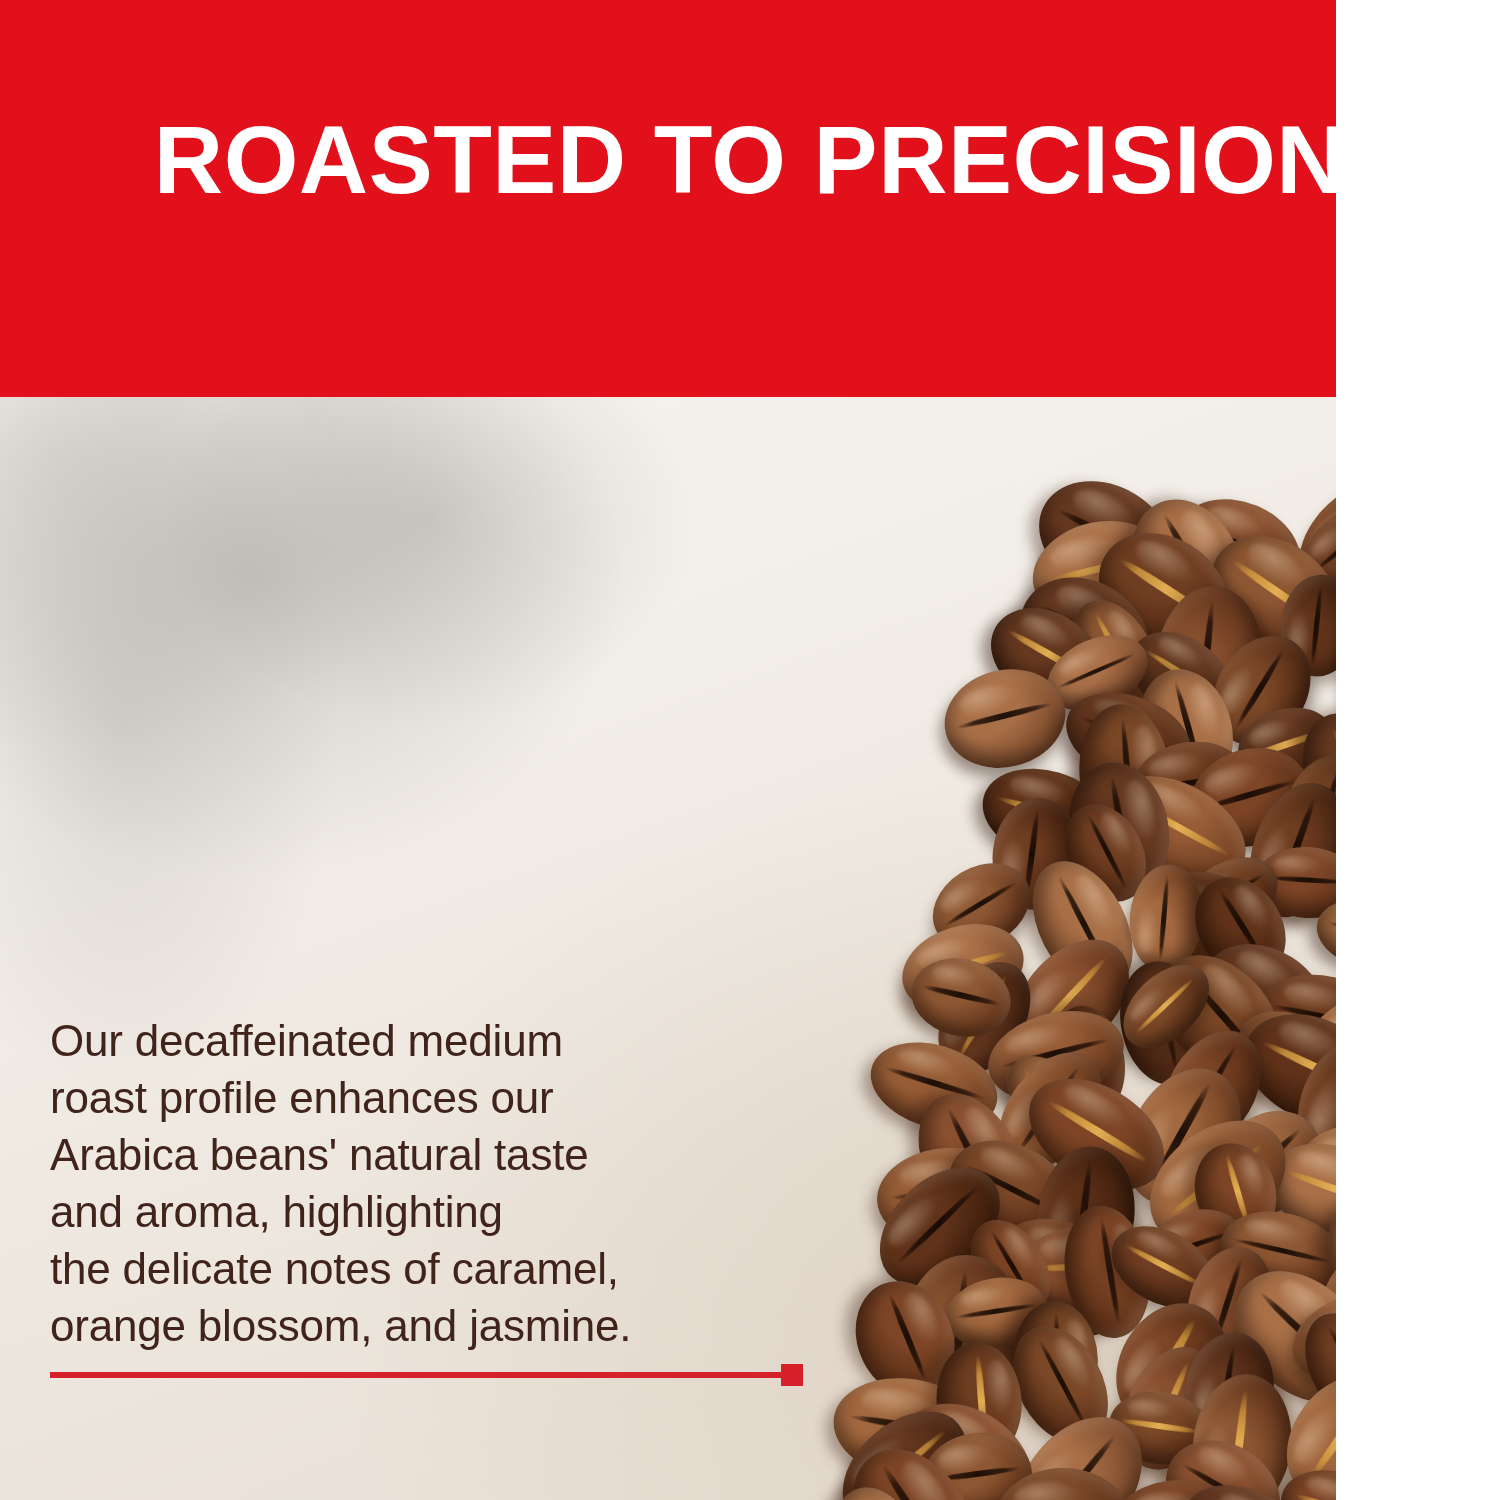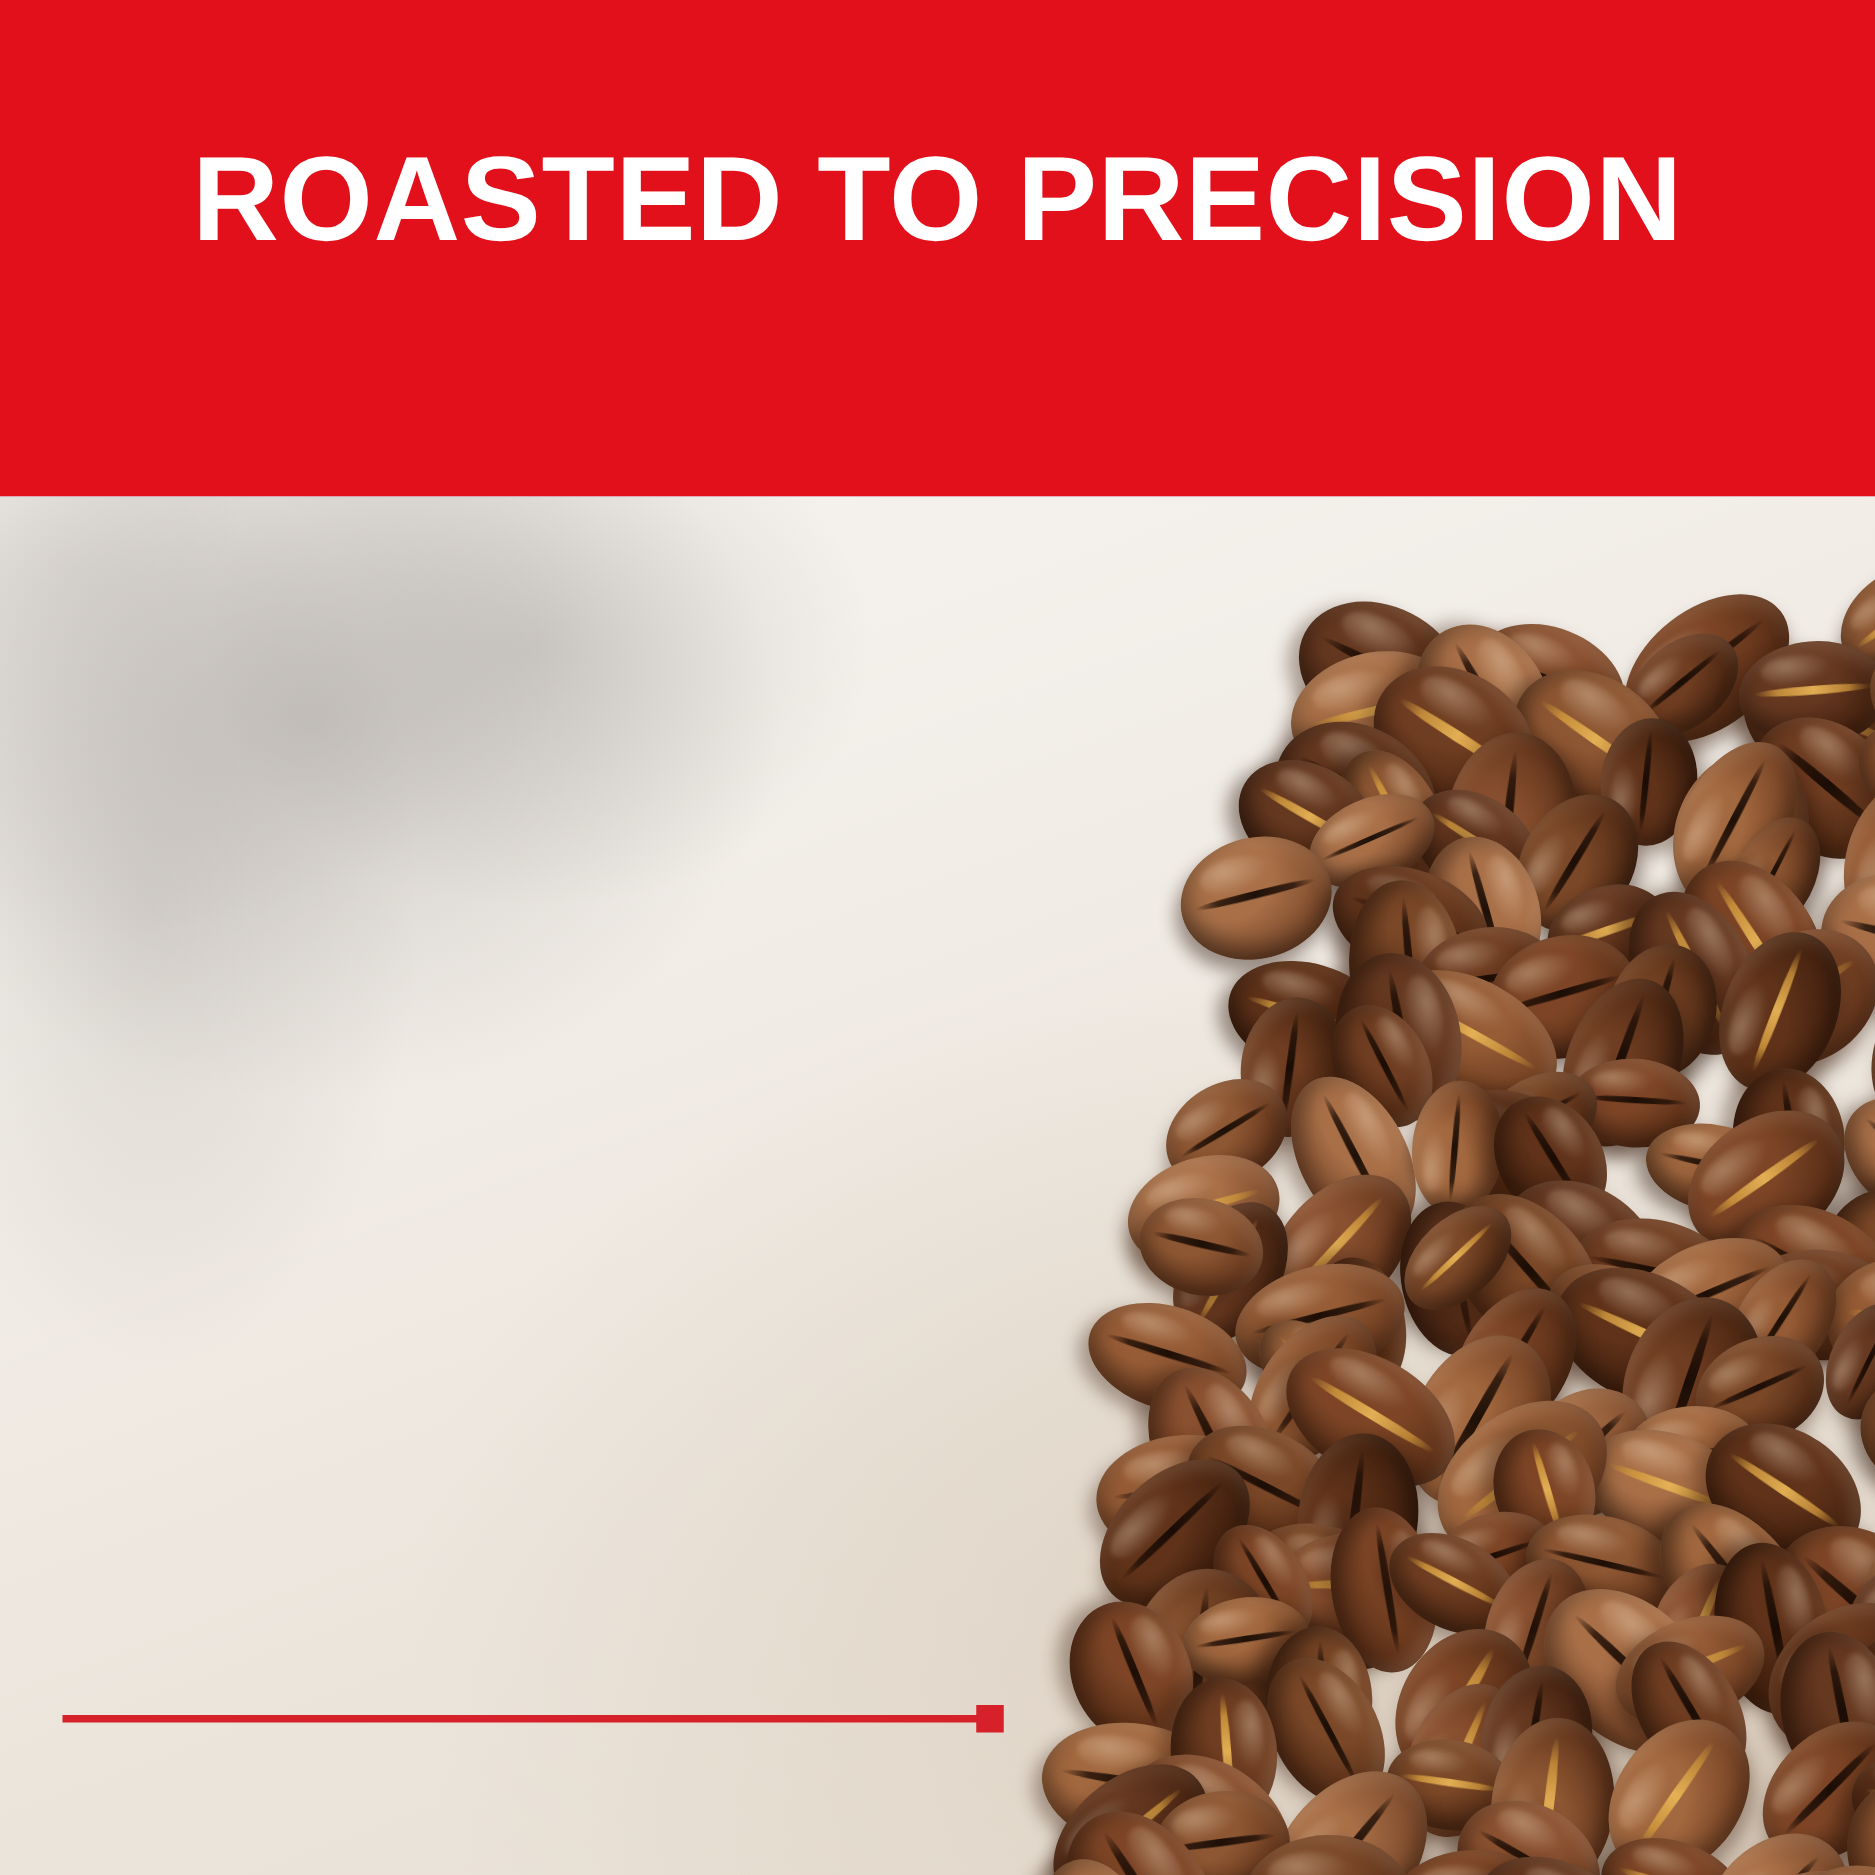--- a/index.html
+++ b/index.html
@@ -2,25 +2,25 @@
 <html><head>
 <meta charset="utf-8">
 <style>
   html, body {
     margin: 0;
     padding: 0;
     background: #ffffff;
   }
   #poster {
     position: relative;
-    width: 1500px;
+    width: 1336px;
     height: 1500px;
     overflow: hidden;
     font-family: "Liberation Sans", sans-serif;
-    background: #c4b5fd;
+    background: #f97316;
   }
 
   
   .banner {
     position: absolute;
     left: 0;
     top: 0;
     width: 1500px;
     height: 397px;
     background: #e2101b;
@@ -345,19 +345,27 @@
         <div class="bean crack" style="left: 580.643px; top: 1044.16px; width: 141.886px; height: 101.162px; transform: rotate(-25.1deg); background: radial-gradient(at 32% 28%, rgb(150, 92, 54) 0%, rgb(150, 92, 54) 34%, rgb(99, 53, 27) 82%, rgb(44, 20, 9) 100%);"></div>
         <div class="bean" style="left: 24.3649px; top: 1048.67px; width: 125.261px; height: 85.0671px; transform: rotate(72.2deg); background: radial-gradient(at 32% 28%, rgb(169, 112, 72) 0%, rgb(169, 112, 72) 34%, rgb(112, 64, 36) 82%, rgb(44, 20, 9) 100%);"></div>
         <div class="bean dark" style="left: 318.978px; top: 1022.85px; width: 146.428px; height: 108.181px; transform: rotate(1.9deg); background: radial-gradient(at 32% 28%, rgb(125, 69, 38) 0%, rgb(125, 69, 38) 34%, rgb(78, 39, 18) 82%, rgb(44, 20, 9) 100%);"></div>
         <div class="bean" style="left: 384.297px; top: 1036.76px; width: 153.557px; height: 104.93px; transform: rotate(34.1deg); background: radial-gradient(at 32% 28%, rgb(101, 56, 32) 0%, rgb(101, 56, 32) 34%, rgb(62, 30, 14) 82%, rgb(44, 20, 9) 100%);"></div>
         <div class="bean" style="left: 644.531px; top: 1036.4px; width: 113.371px; height: 86.0247px; transform: rotate(11.1deg); background: radial-gradient(at 32% 28%, rgb(142, 87, 51) 0%, rgb(142, 87, 51) 34%, rgb(88, 45, 22) 82%, rgb(44, 20, 9) 100%);"></div>
         <div class="bean crack" style="left: 133.323px; top: 1046.38px; width: 146.759px; height: 105.105px; transform: rotate(-13.1deg); background: radial-gradient(at 32% 28%, rgb(95, 50, 25) 0%, rgb(95, 50, 25) 34%, rgb(58, 28, 12) 82%, rgb(44, 20, 9) 100%);"></div>
         <div class="bean dark" style="left: 466.849px; top: 1063.02px; width: 112.383px; height: 71.5292px; transform: rotate(32.9deg); background: radial-gradient(at 32% 28%, rgb(150, 92, 54) 0%, rgb(150, 92, 54) 34%, rgb(99, 53, 27) 82%, rgb(44, 20, 9) 100%);"></div>
       </div>
   </div>
 
+  <div class="copy">
+    <span class="copy-line">Our decaffeinated medium</span>
+    <span class="copy-line">roast profile enhances our</span>
+    <span class="copy-line">Arabica beans' natural taste</span>
+    <span class="copy-line">and aroma, highlighting</span>
+    <span class="copy-line">the delicate notes of caramel,</span>
+    <span class="copy-line">orange blossom, and jasmine.</span>
+  </div>
 
   <div class="rule-wrap">
     <div class="rule-line"></div>
     <div class="rule-cap"></div>
   </div>
 
 </div>
 
 </body></html>

